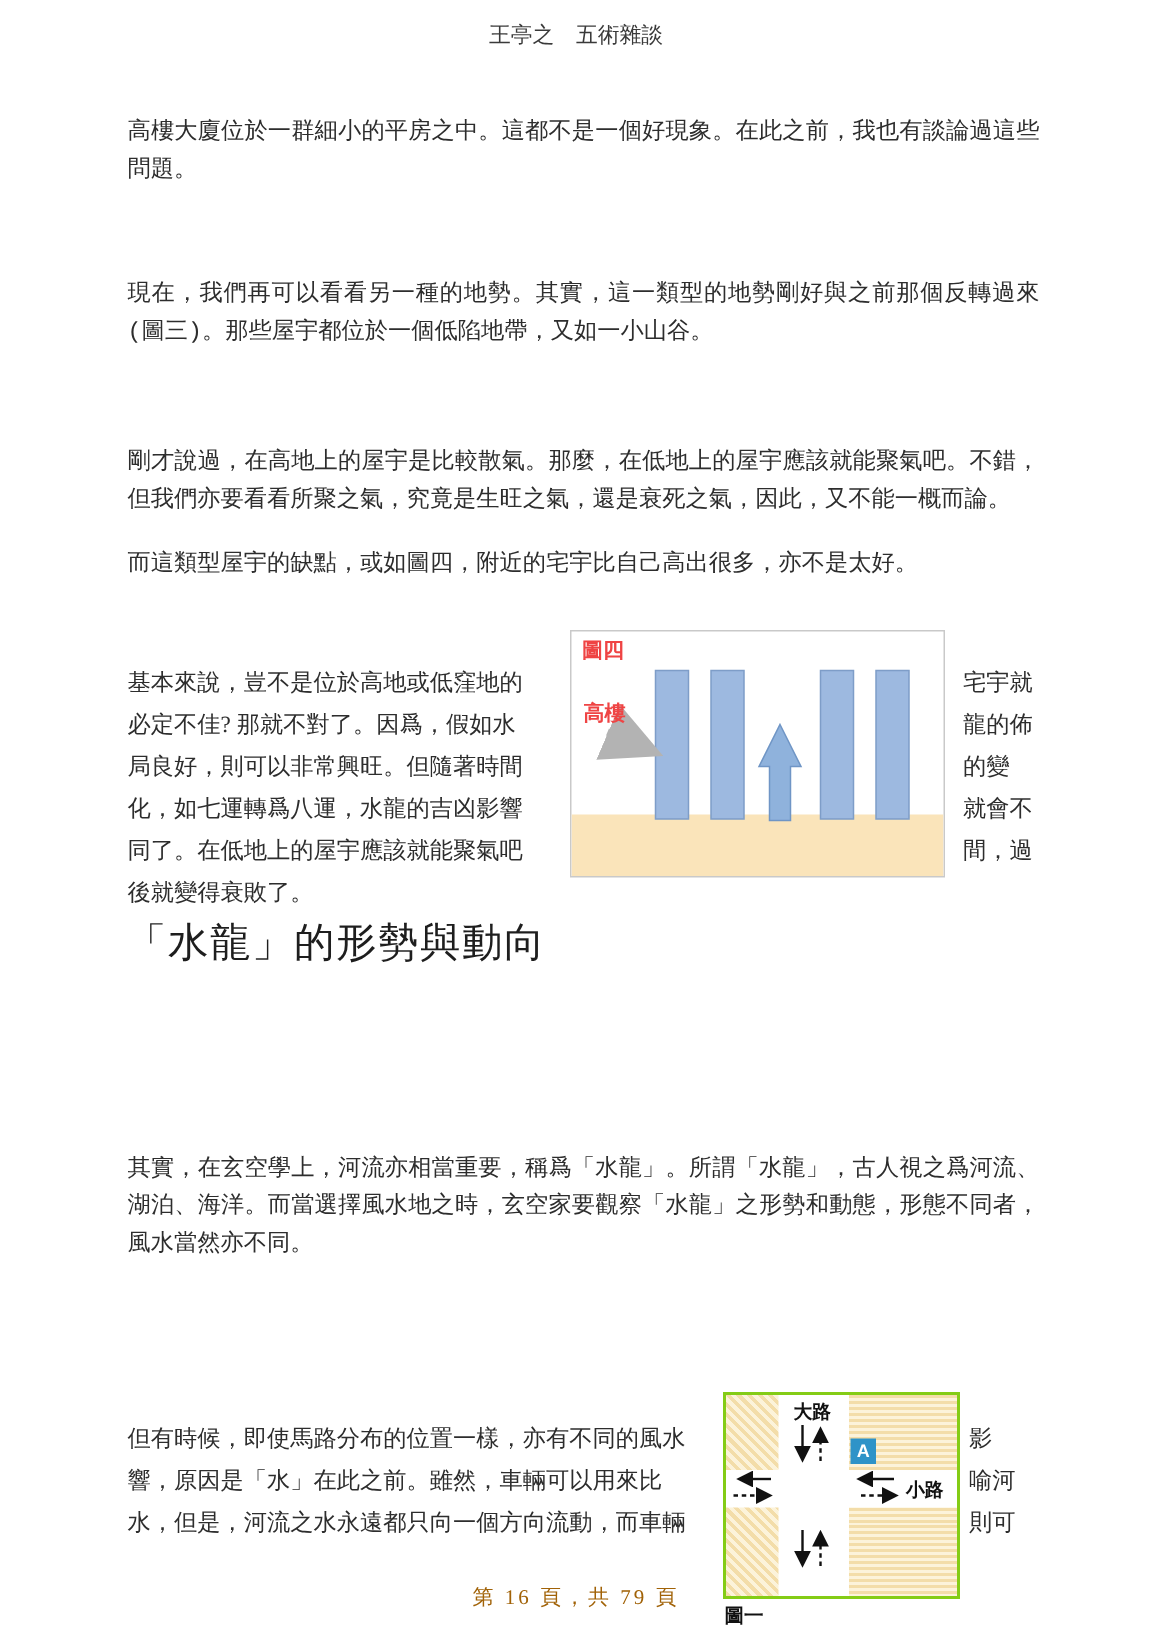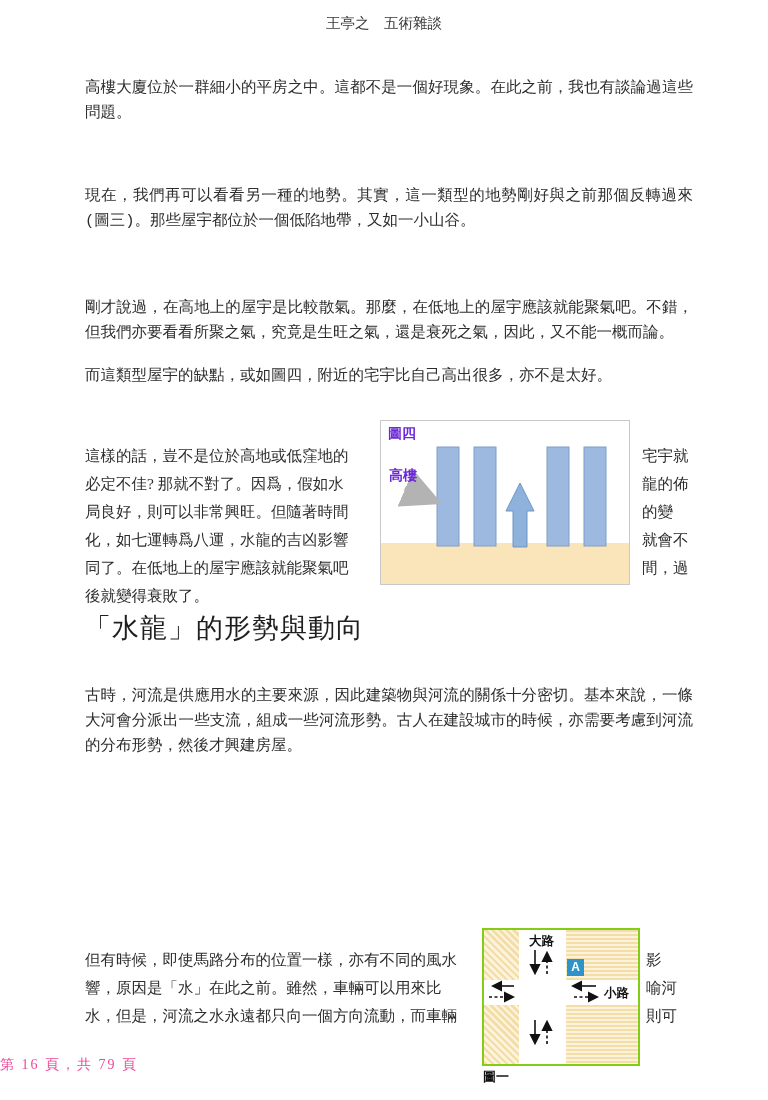--- a/index.html
+++ b/index.html
@@ -6,29 +6,29 @@
   .page{position:relative;width:768px;height:1100px;background:#ffffff;overflow:hidden;
         font-family:"Liberation Serif","DejaVu Serif",serif;color:#2d2d2d;}
   .header{position:absolute;top:14px;left:0;width:100%;text-align:center;
           font-size:14.5px;color:#3a3a3a;}
   .para{position:absolute;left:85px;width:608px;margin:0;font-size:15.5px;
         line-height:25px;text-align:justify;font-family:Liberation Mono, monospace;}
   .wrapcol{position:absolute;font-size:15.5px;}
   .wline{height:28px;line-height:28px;white-space:nowrap;}
   .heading{position:absolute;left:84px;top:610px;font-size:27px;color:#1e1e1e;
            letter-spacing:1px;}
-  .footer{position:absolute;top:1056px;left:0;width:100%;text-align:left;
-          font-size:14px;color:#ec4899;letter-spacing:2px;}
+  .footer{position:absolute;top:1056px;left:0;width:100%;text-align:center;
+          font-size:14px;color:#a16207;letter-spacing:2px;}
 
   
   .fig4{position:absolute;left:380px;top:420px;width:248px;height:163px;
         border:1px solid #c9c9c9;background:#fff;}
   .fig4 svg{position:absolute;left:0;top:0;}
   .figlabel{position:absolute;font-family:"Liberation Sans","DejaVu Sans",sans-serif;
-            font-weight:bold;color:#6d28d9;}
+            font-weight:bold;color:#ef4444;}
   .fig4-cap{left:7px;top:4px;font-size:14px;}
   .fig4-annot{left:8px;top:46px;font-size:14px;}
 
   
   .fig1{position:absolute;left:482px;top:928px;width:154px;height:134px;
         border:2px solid #84cc16;background:#fff;}
   .fig1 svg{position:absolute;left:0;top:0;}
   .blk{position:absolute;}
   .hatch-h{background:repeating-linear-gradient(180deg,#f3dda9 0 2px,#fcf3da 2px 4px);}
   .hatch-d{background:repeating-linear-gradient(45deg,#f3dda9 0 2.5px,#fcf3da 2.5px 5px);}
@@ -52,21 +52,21 @@
 <div class="page">
 
   <div class="header">王亭之　五術雜談</div>
 
   <p class="para" style="top:76px">高樓大廈位於一群細小的平房之中。這都不是一個好現象。在此之前，我也有談論過這些問題。</p>
   <p class="para" style="top:184px">現在，我們再可以看看另一種的地勢。其實，這一類型的地勢剛好與之前那個反轉過來(圖三)。那些屋宇都位於一個低陷地帶，又如一小山谷。</p>
   <p class="para" style="top:296px">剛才說過，在高地上的屋宇是比較散氣。那麼，在低地上的屋宇應該就能聚氣吧。不錯，但我們亦要看看所聚之氣，究竟是生旺之氣，還是衰死之氣，因此，又不能一概而論。</p>
   <p class="para" style="top:364px">而這類型屋宇的缺點，或如圖四，附近的宅宇比自己高出很多，亦不是太好。</p>
 
   <div class="wrapcol" style="left:85px;top:442px;">
-    <div class="wline">這樣的話，豈不是位於高地或低窪地的</div>
+    <div class="wline">基本來說，豈不是位於高地或低窪地的</div>
     <div class="wline">必定不佳? 那就不對了。因爲，假如水</div>
     <div class="wline">局良好，則可以非常興旺。但隨著時間</div>
     <div class="wline">化，如七運轉爲八運，水龍的吉凶影響</div>
     <div class="wline">同了。在低地上的屋宇應該就能聚氣吧</div>
     <div class="wline">後就變得衰敗了。</div>
   </div>
 
   <div class="wrapcol" style="left:642px;top:442px;">
     <div class="wline">宅宇就</div>
     <div class="wline">龍的佈</div>
@@ -89,21 +89,21 @@
       <rect x="203" y="26" width="22" height="99" stroke="#7e9dc8" fill="#9db9e0"></rect>
       <polygon points="139,62 153,90 146,90 146,126 132,126 132,90 125,90" stroke="#6f95c5" fill="#8fb2dc"></polygon>
       <line x1="24" y1="67" x2="52" y2="79" stroke="#b3b3b3" stroke-width="5" marker-end="url(#gray-ah)"></line>
     </svg>
     <div class="figlabel fig4-cap">圖四</div>
     <div class="figlabel fig4-annot">高樓</div>
   </div>
 
   <div class="heading">「水龍」的形勢與動向</div>
 
-  <p class="para" style="top:684px;line-height:25px">古時，河流是供應用水的主要來源，因此建築物與河流的關係十分密切。基本來說，一條大河會分派出一些支流，組成一些河流形勢。古人在建設城市的時候，亦需要考慮到河流的分布形勢，然後才興建房屋。</p>
+  <p class="para" style="top:767px;line-height:25px">其實，在玄空學上，河流亦相當重要，稱爲「水龍」。所謂「水龍」，古人視之爲河流、湖泊、海洋。而當選擇風水地之時，玄空家要觀察「水龍」之形勢和動態，形態不同者，風水當然亦不同。</p>
 
   <div class="wrapcol" style="left:85px;top:946px;">
     <div class="wline">但有時候，即使馬路分布的位置一樣，亦有不同的風水</div>
     <div class="wline">響，原因是「水」在此之前。雖然，車輛可以用來比</div>
     <div class="wline">水，但是，河流之水永遠都只向一個方向流動，而車輛</div>
   </div>
 
   <div class="wrapcol" style="left:646px;top:946px;">
     <div class="wline">影</div>
     <div class="wline">喻河</div>

